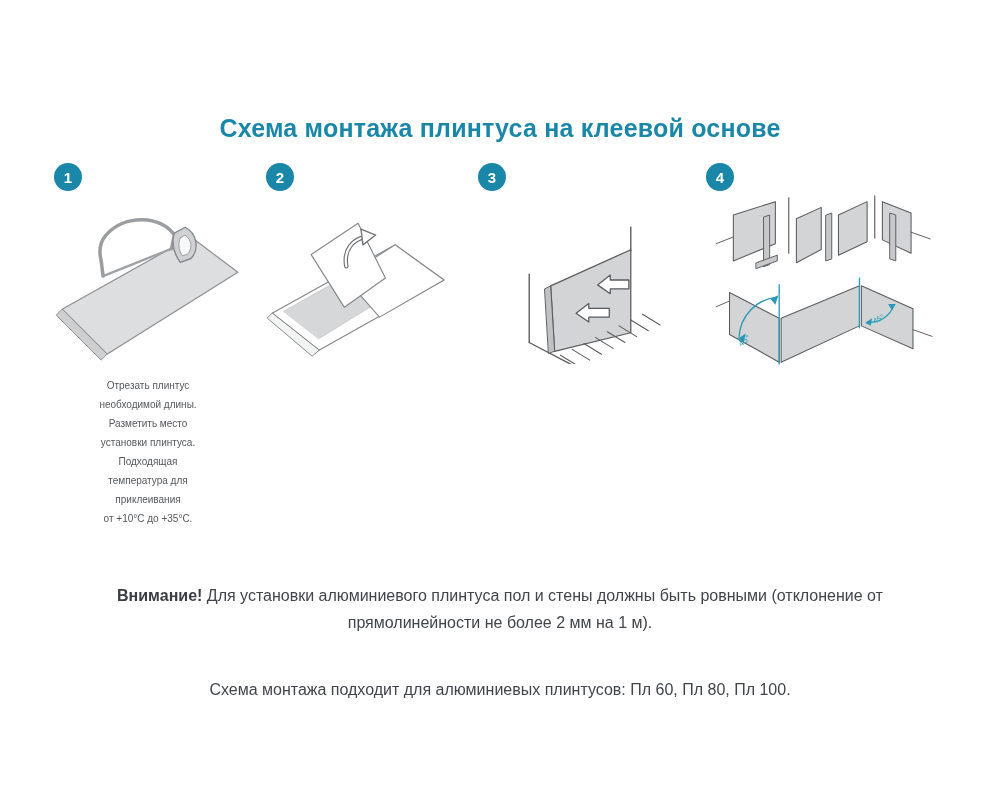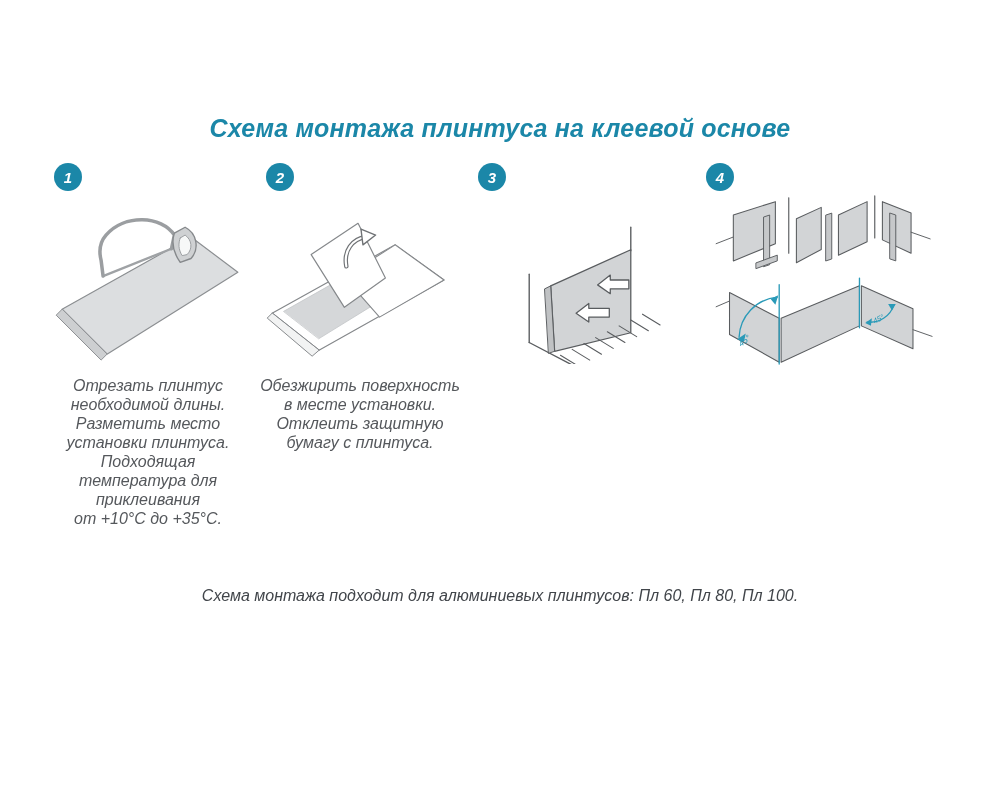--- a/index.html
+++ b/index.html
@@ -1,21 +1,21 @@
 <!DOCTYPE html>
 <html><head>
 <meta charset="utf-8">
 <style>
   * { box-sizing: border-box; }
   html, body { margin: 0; padding: 0; background: #ffffff; }
   body {
     width: 1000px; height: 800px; overflow: hidden;
     font-family: "Liberation Sans", sans-serif;
   }
-  .page { width: 1000px; height: 588px; position: relative; font-style: italic; }
+  .page { width: 1000px; height: 588px; position: relative; }
   .title {
     margin: 0; padding-top: 114px;
     text-align: center;
     font-size: 25px; font-weight: bold;
     color: #1b87a8; letter-spacing: 0.2px;
   }
   .steps {
     width: 916px; margin: 20px auto 0;
     display: grid;
     grid-template-columns: 212px 212px 228px 264px;
@@ -27,31 +27,31 @@
     font-size: 15px; font-weight: bold;
     display: flex; align-items: center; justify-content: center;
     margin-left: 12px; flex: 0 0 auto;
   }
   .illu {
     height: 172px; margin-top: 3px;
     display: flex; align-items: center; justify-content: center;
   }
   .caption {
     margin: 10px auto 0;
-    font-size: 16px; line-height: 19px;
+    font-size: 10px; line-height: 19px;
     color: #55585c; text-align: center;
     white-space: pre-line;
   }
   .notes {
     margin-top: 54px; text-align: center;
     color: #41454a; font-size: 16px; line-height: 27px;
   }
   .warning { max-width: 880px; margin: 0 auto; }
   .warning b { color: #3a3e42; }
-  .compat { margin: 21px auto 0; }
+  .compat { margin: 40px auto 0; }
   svg { display: block; }
 </style>
 </head>
 <body>
 
 <div class="page">
 
   <h1 class="title">Схема монтажа плинтуса на клеевой основе</h1>
 
   <div class="steps">
@@ -89,24 +89,20 @@
             <polygon points="10,120 5,125 51,164 58,158" fill="#f2f3f3" stroke="#85888b" stroke-width="1"></polygon>
             <polygon points="22,118 84,83 118,109 58,146" fill="#d5d7d9" stroke="#c2c4c6" stroke-width="0.8"></polygon>
             <polygon points="84,83 136,50 186,86 120,124" fill="#ffffff" stroke="#85888b" stroke-width="1.1"></polygon>
             <polygon points="50,60 98,28 126,84 84,114" fill="#ffffff" stroke="#85888b" stroke-width="1.2"></polygon>
             <path d="M86,72 C83,56 92,44 106,42" fill="none" stroke="#6f7275" stroke-width="4.6"></path>
             <path d="M86,72 C83,56 92,44 106,42" fill="none" stroke="#ffffff" stroke-width="2.2"></path>
             <polygon points="101,34 116,40 103,50" fill="#ffffff" stroke="#6f7275" stroke-width="1.4"></polygon>
           </g>
         </svg>
       </div>
-      <p class="caption">Обезжирить поверхность
-в месте установки.
-Отклеить защитную
-бумагу с плинтуса.</p>
     </div>
 
     <div class="step">
       <div class="badge">3</div>
       <div class="illu">
         <svg width="200" height="168" viewBox="0 0 200 172">
           <g stroke-linejoin="round" stroke-linecap="round">
             <line x1="48" y1="80" x2="48" y2="150" stroke="#595c5f" stroke-width="1.4"></line>
             <line x1="48" y1="150" x2="92" y2="173" stroke="#595c5f" stroke-width="1.4"></line>
             <line x1="152" y1="32" x2="152" y2="56" stroke="#595c5f" stroke-width="1.4"></line>
@@ -164,16 +160,17 @@
             <polygon points="190,115 182,115 186,122" fill="#2a9ab8"></polygon>
             <text x="168" y="136" font-size="8" fill="#2a9ab8" transform="rotate(-28 168 136)">45°</text>
           </g>
         </svg>
       </div>
     </div>
 
   </div>
 
   <div class="notes">
+    <p class="warning"><b>Внимание!</b><span> Для установки алюминиевого плинтуса пол и стены должны быть ровными (отклонение от прямолинейности не более 2 мм на 1 м).</span></p>
     <p class="compat">Схема монтажа подходит для алюминиевых плинтусов: Пл 60, Пл 80, Пл 100.</p>
   </div>
 
 </div>
 
 </body></html>

